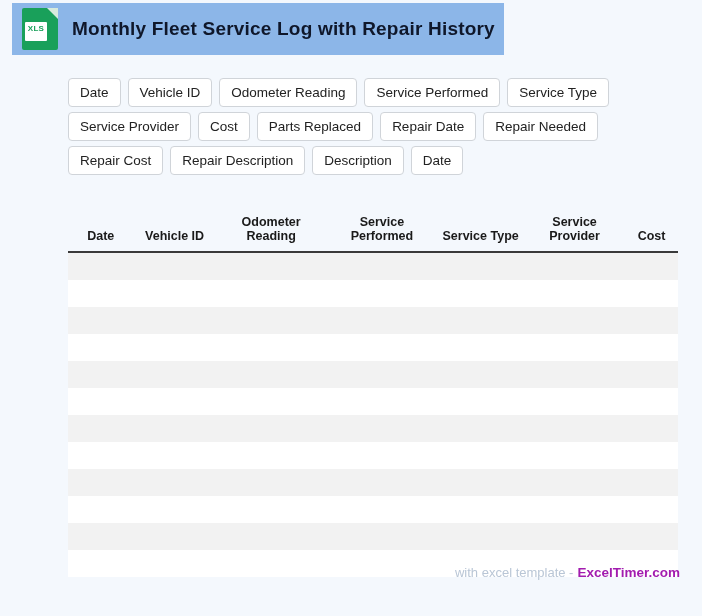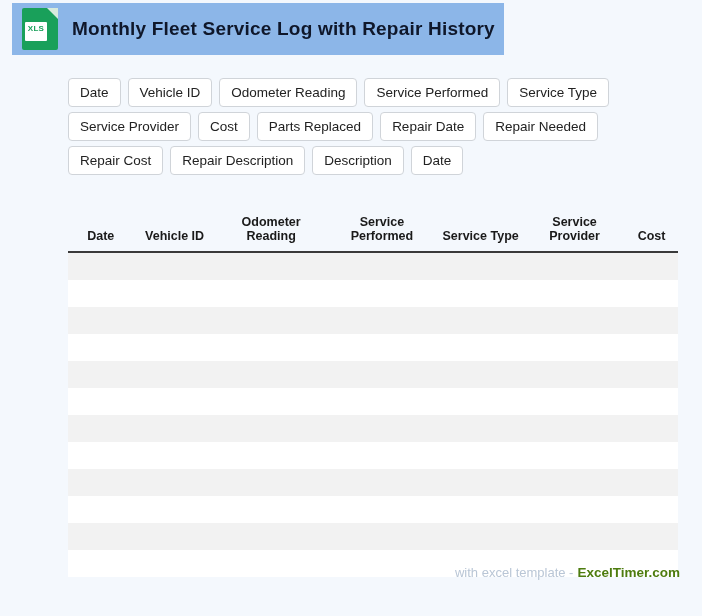--- a/index.html
+++ b/index.html
@@ -133,21 +133,21 @@
   
   .footer {
     position: absolute;
     right: 22px;
     bottom: 36px;
     font-size: 13px;
     color: #b9c6d6;
     white-space: nowrap;
   }
   .footer .brand {
-    color: #4d7c0f;
+    color: #a21caf;
     font-weight: bold;
     font-size: 13.5px;
     margin-left: 4px;
   }
 </style>
 </head>
 <body>
 
 <div class="header">
   <div class="xls-icon">

